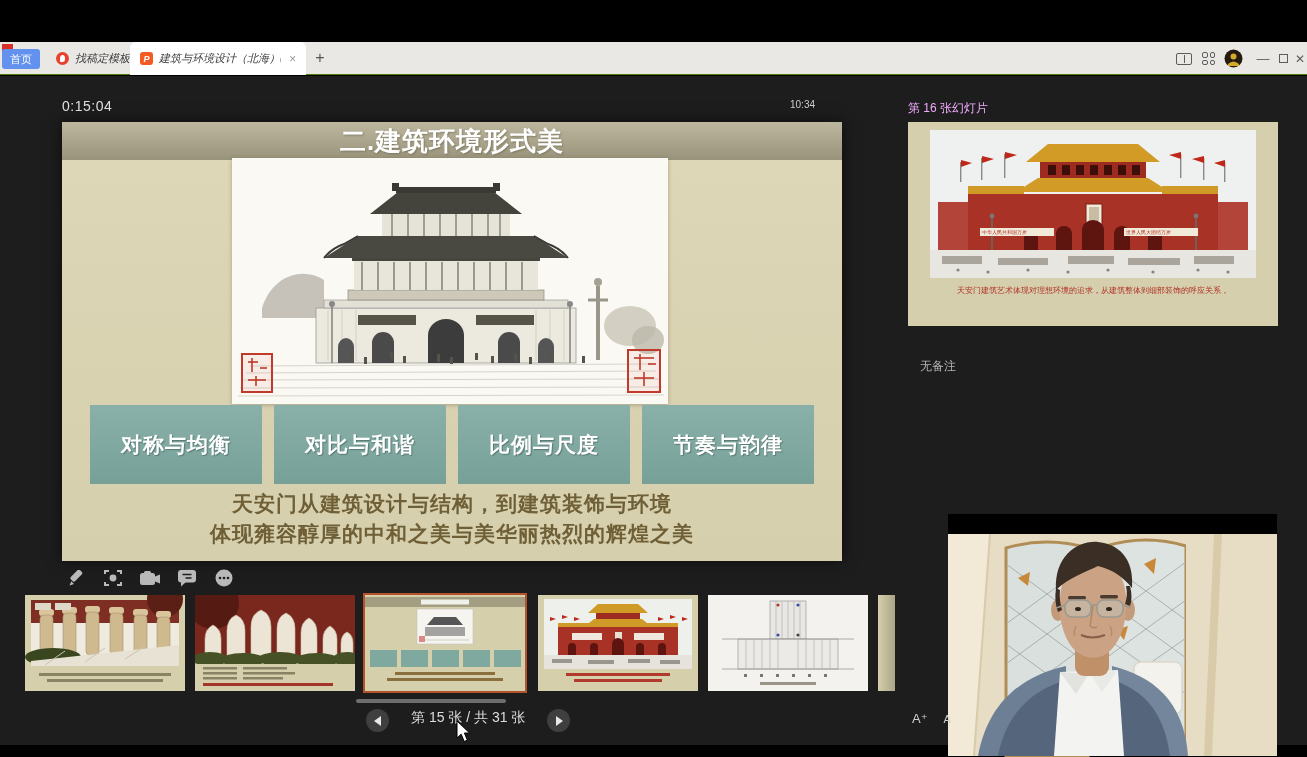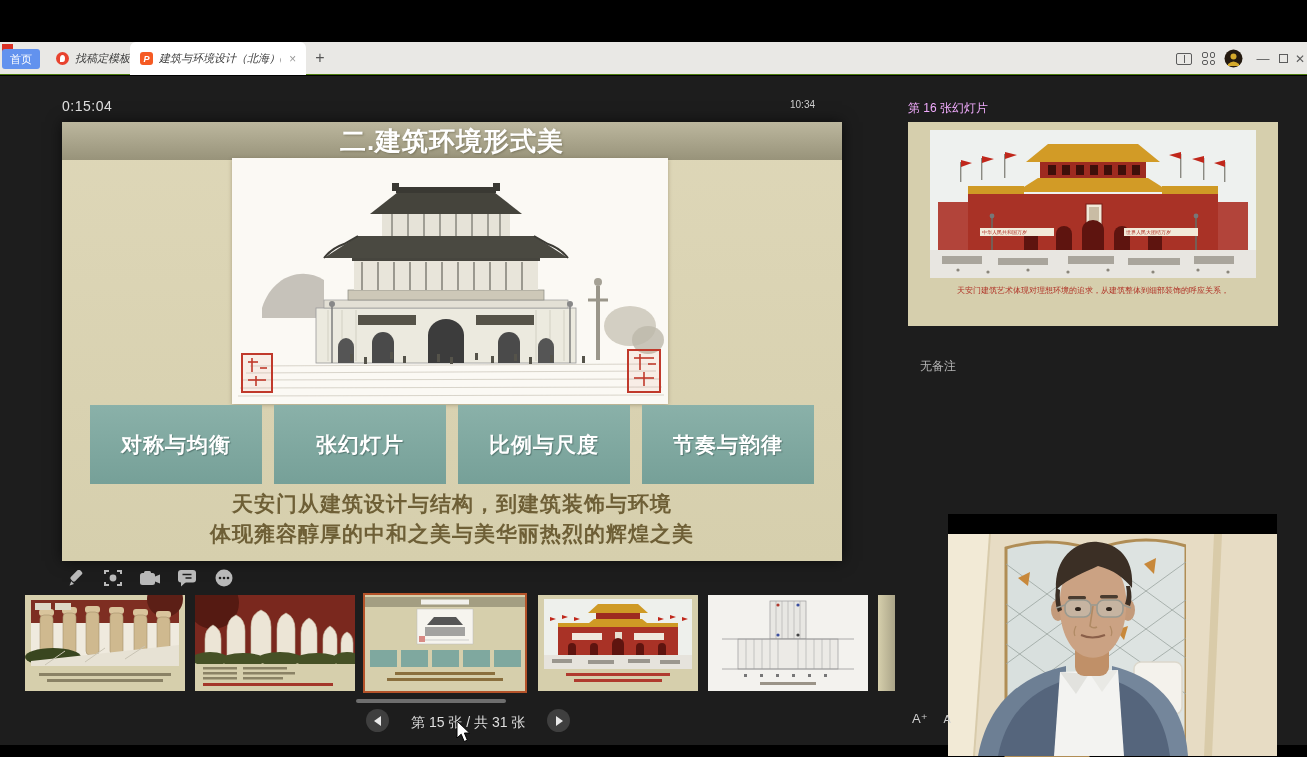--- a/index.html
+++ b/index.html
@@ -69,21 +69,21 @@
 
   
   .thumb { position:absolute; top:519px; width:160px; height:96px; background:#d6cfac; overflow:hidden;}
   .thumb svg { display:block; }
   .thumb.sel { top:517px; width:164px; height:100px; border:2px solid #b4532a; background:#d6cfac; }
   .sliver { position:absolute; top:519px; left:878px; width:17px; height:96px;
     background:linear-gradient(90deg,#d6cfac,#aaa488); }
   .hscroll { position:absolute; left:356px; top:623px; width:150px; height:4px; background:#6e6e6e; border-radius:2px; }
 
   
-  .nav { position:absolute; left:366px; top:633px; display:flex; align-items:flex-end; gap:22px; }
+  .nav { position:absolute; left:366px; top:633px; display:flex; align-items:flex-start; gap:22px; }
   .nav-btn { width:23px; height:23px; border-radius:50%; background:#3f3f3f; display:flex;
     align-items:center; justify-content:center; }
   .nav-label { color:#dedede; font-size:14px; }
   .cursor { position:absolute; left:456px; top:645px; }
 
   
   .sb-header { position:absolute; left:908px; top:24px; color:#f0abfc; font-size:12px; }
   .preview { position:absolute; left:908px; top:46px; width:322px; height:204px; background:#d6cfad; }
   .preview svg { display:block; }
   .plaque { position:absolute; background:#f2ead9; color:#b03226; font-size:5px; line-height:8px;
@@ -273,21 +273,21 @@
                 <line x1="416" y1="206" x2="424" y2="206"></line>
                 <line x1="402" y1="220" x2="422" y2="220"></line>
                 <line x1="412" y1="214" x2="412" y2="228"></line>
               </g>
           </g>
         </svg>
       </div>
 
       <div class="btn-row">
         <div class="sbtn">对称与均衡</div>
-        <div class="sbtn">张幻灯片</div>
+        <div class="sbtn">对比与和谐</div>
         <div class="sbtn">比例与尺度</div>
         <div class="sbtn">节奏与韵律</div>
       </div>
       <div class="slide-cap cap1">天安门从建筑设计与结构，到建筑装饰与环境</div>
       <div class="slide-cap cap2">体现雍容醇厚的中和之美与美华丽热烈的辉煌之美</div>
     </div>
 
     <div class="tools">
       <span class="tool">
         <svg width="17" height="17" viewBox="0 0 17 17">

